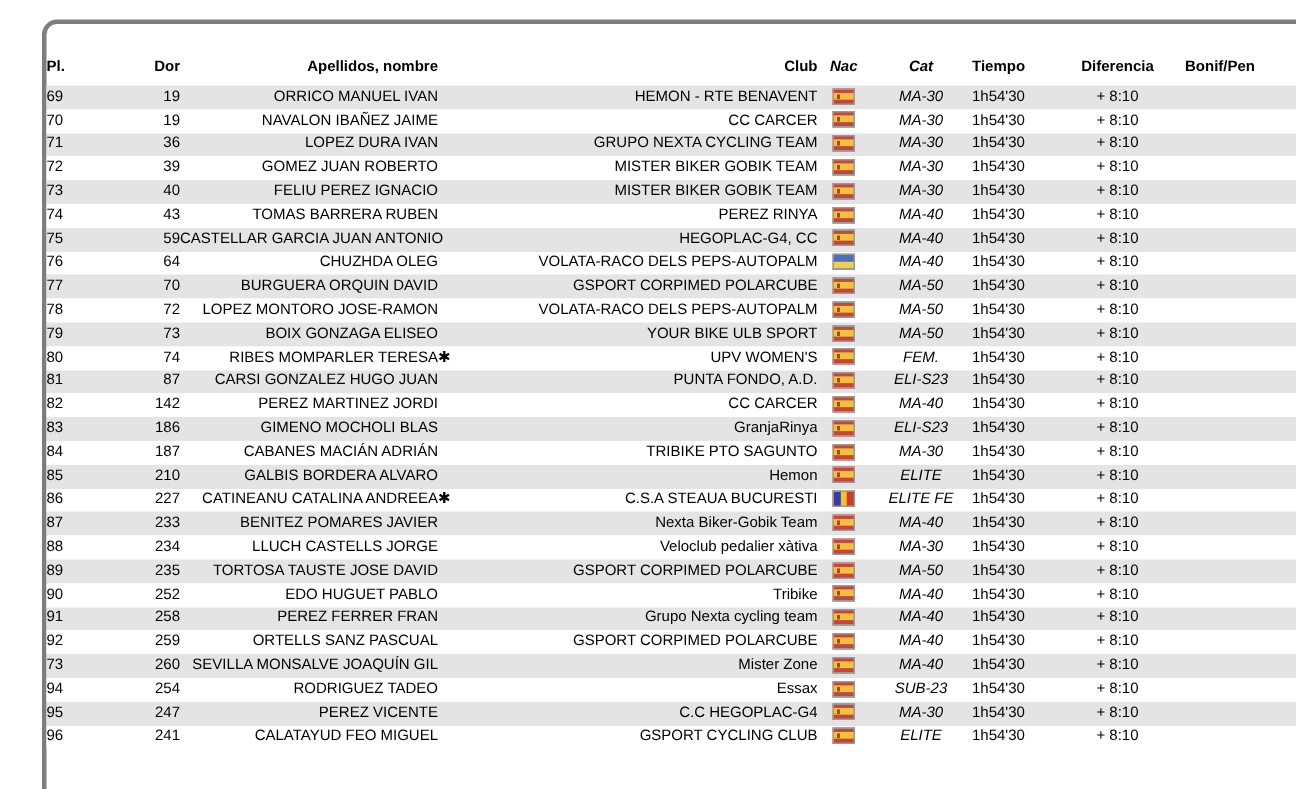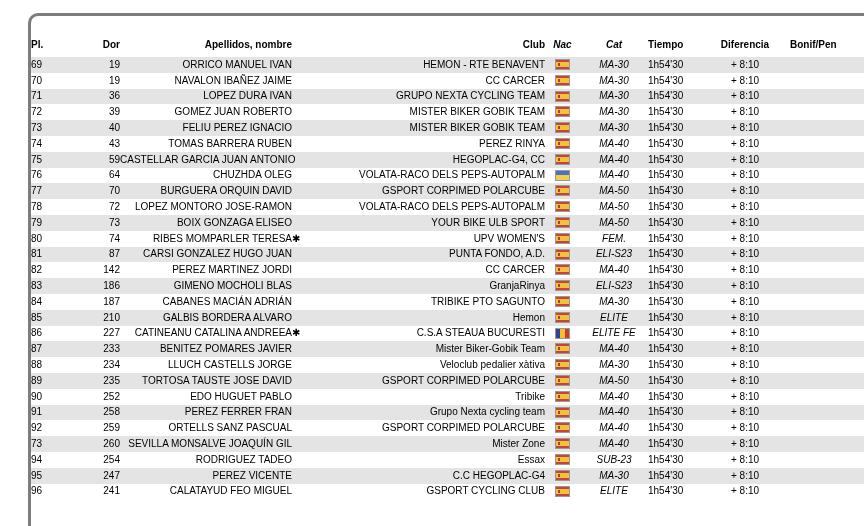--- a/index.html
+++ b/index.html
@@ -334,21 +334,21 @@
           <td class="c-cat">ELITE FE</td>
           <td class="c-tiempo">1h54'30</td>
           <td class="c-dif">+ 8:10</td>
           <td class="c-bonif"></td>
         </tr>
         <tr>
           <td class="c-pl">87</td>
           <td class="c-dor">233</td>
           <td class="c-name">BENITEZ POMARES JAVIER</td>
           <td class="c-star"></td>
-          <td class="c-club">Mister Biker-Gobik Team</td>
+          <td class="c-club">Nexta Biker-Gobik Team</td>
           <td class="c-nac"><span class="flag flag-es"></span></td>
           <td class="c-cat">MA-40</td>
           <td class="c-tiempo">1h54'30</td>
           <td class="c-dif">+ 8:10</td>
           <td class="c-bonif"></td>
         </tr>
         <tr>
           <td class="c-pl">88</td>
           <td class="c-dor">234</td>
           <td class="c-name">LLUCH CASTELLS JORGE</td>

